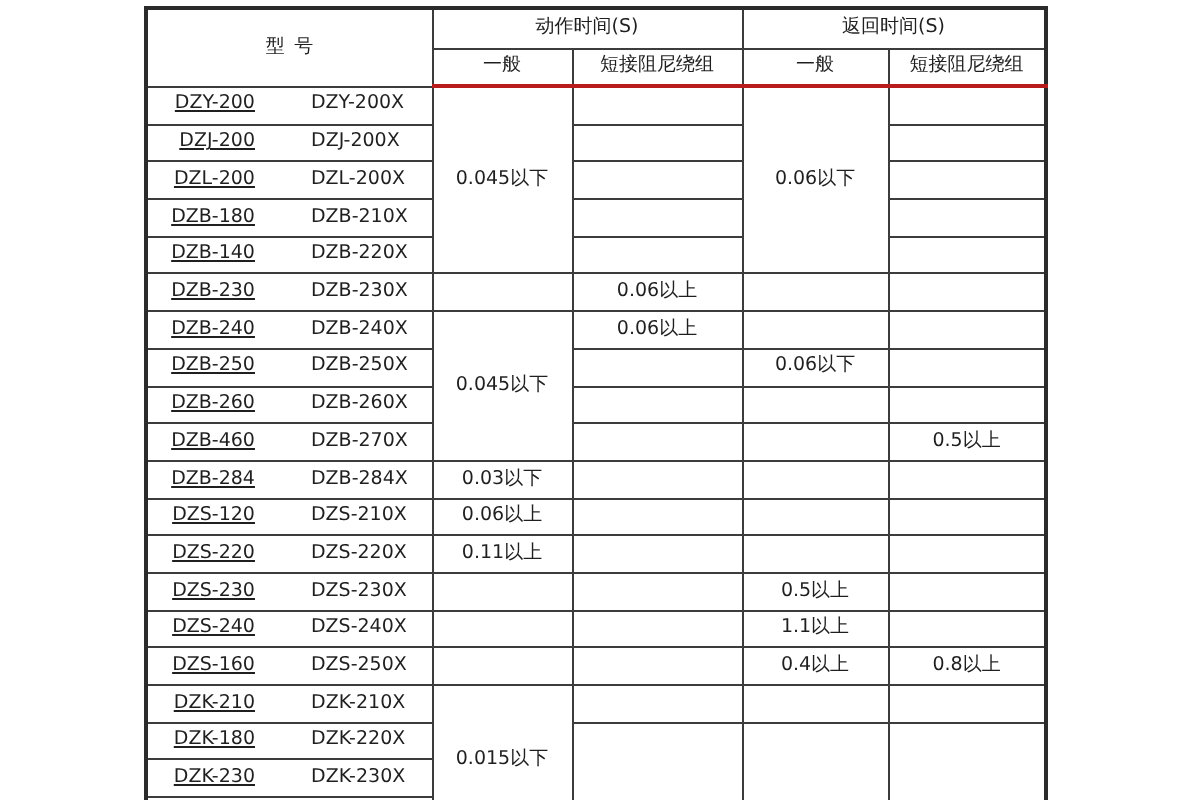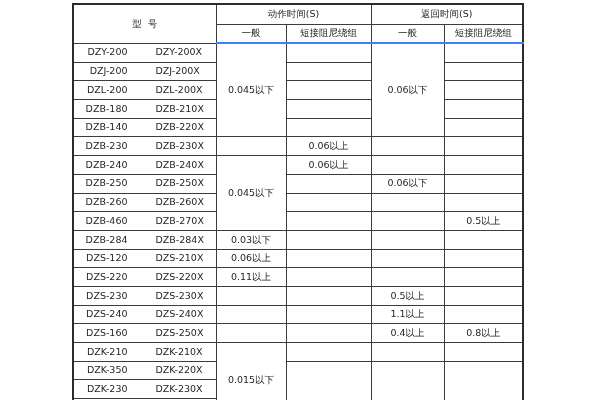--- a/index.html
+++ b/index.html
@@ -30,30 +30,30 @@
     vertical-align: middle;
     font-weight: normal;
     color: #1f1f1f;
     font-size: 9.5px;
     line-height: 1.1;
     overflow: hidden;
   }
   thead tr.group-row th { height: 19px; }
   thead tr.sub-row th {
     height: 17px;
-    border-bottom: 2px solid #3b82f6;
-  }
-  th.model-h { white-space: pre; font-size: 10px; }
+    border-bottom: 2px solid #b91c1c;
+  }
+  th.model-h { white-space: pre; font-size: 10px; font-family: Liberation Serif, serif; }
   tbody td { height: 17.7px; }
   td.model {
     text-align: right;
     padding-right: 4px;
     white-space: nowrap;
   }
-  td.model .m1 { margin-right: 28px; }
+  td.model .m1 { margin-right: 28px; text-decoration: underline; }
 </style>
 </head>
 <body>
 
 <div class="table-wrap">
   <table class="spec">
     <colgroup>
       <col style="width:143px">
       <col style="width:70px">
       <col style="width:85px">
@@ -176,21 +176,21 @@
         <td>0.8以上</td>
       </tr>
       <tr>
         <td class="model"><span class="m1">DZK-210</span><span class="m2">DZK-210X</span></td>
         <td rowspan="4">0.015以下</td>
         <td></td>
         <td></td>
         <td></td>
       </tr>
       <tr>
-        <td class="model"><span class="m1">DZK-350</span><span class="m2">DZK-220X</span></td>
+        <td class="model"><span class="m1">DZK-180</span><span class="m2">DZK-220X</span></td>
         <td rowspan="3"></td>
         <td rowspan="3"></td>
         <td rowspan="3"></td>
       </tr>
       <tr>
         <td class="model"><span class="m1">DZK-230</span><span class="m2">DZK-230X</span></td>
       </tr>
       <tr>
         <td class="model"></td>
       </tr>

